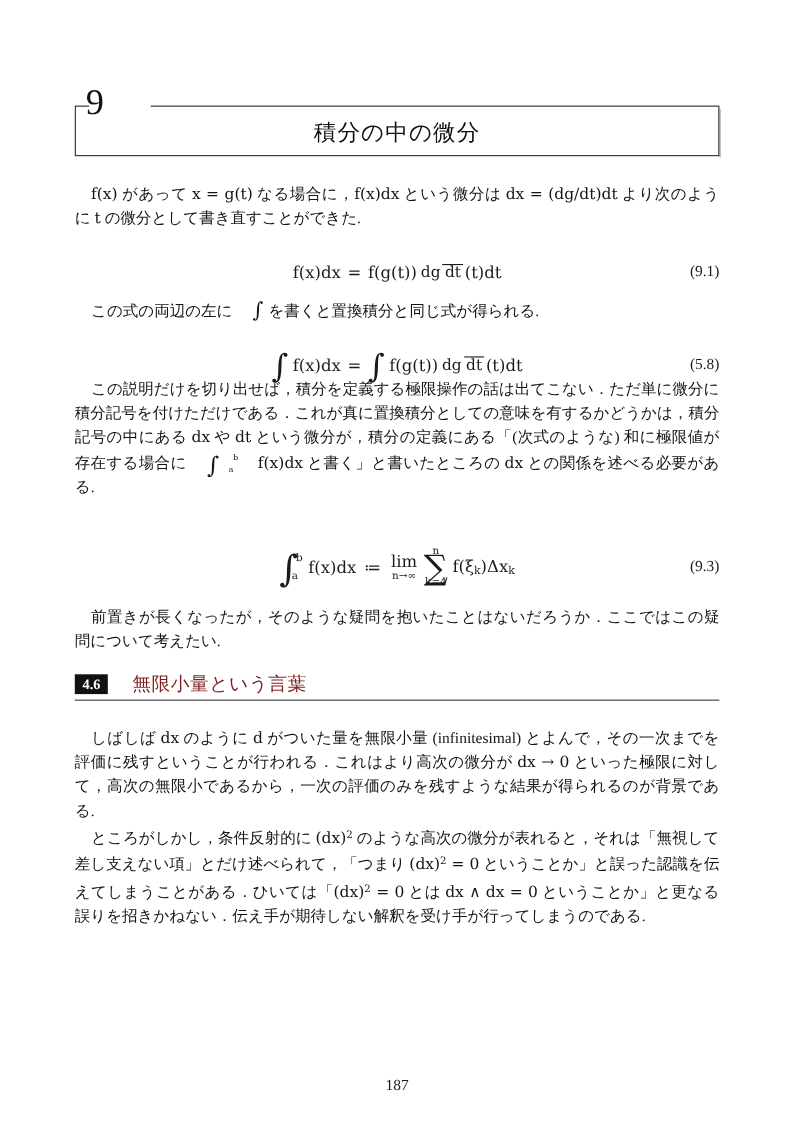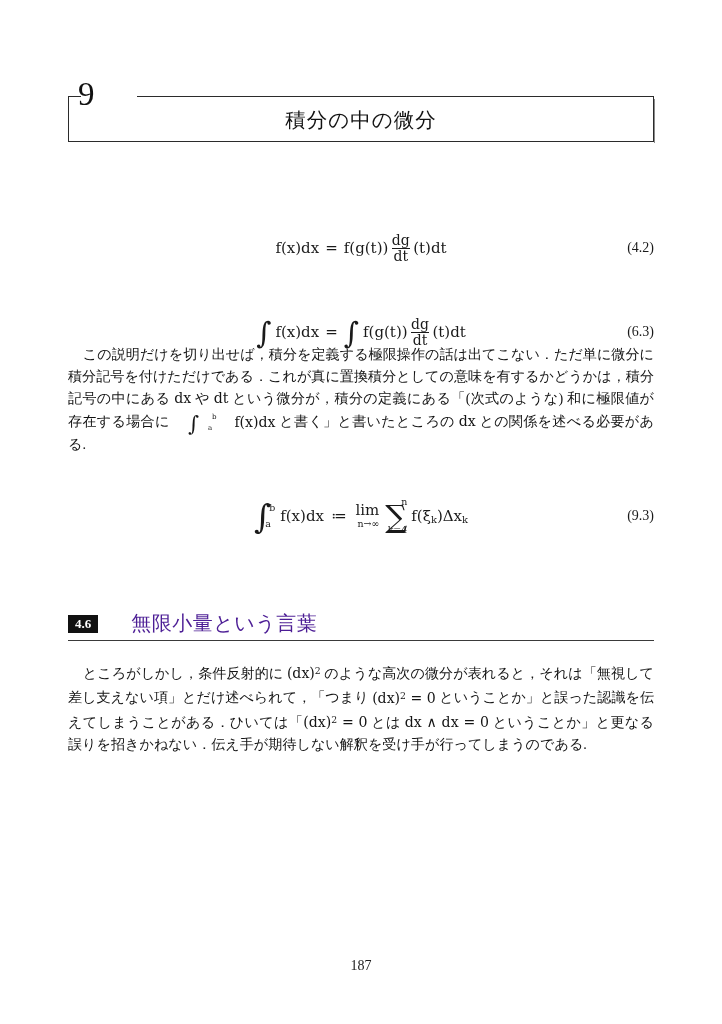--- a/index.html
+++ b/index.html
@@ -105,21 +105,21 @@
   }
   .eq-tag {
     position: absolute;
     right: 0;
     font-size: 14px;
     font-family: "Liberation Serif", "DejaVu Serif", serif;
   }
 
   .frac {
     display: inline-flex;
-    flex-direction: column;
+    flex-direction: row;
     align-items: center;
     vertical-align: middle;
     margin: 0 1.5px;
     font-size: 0.93em;
     line-height: 1.04;
   }
   .frac .num { padding: 0 2px 0px 2px; }
   .frac .den { padding: 0px 2px 0 2px; border-top: 1px solid #1a1a1a; }
 
   .bigint {
@@ -145,21 +145,21 @@
 
   .bigsum {
     font-size: 2.05em;
     line-height: 0.6;
     font-family: "DejaVu Serif", serif;
     display: inline-block;
   }
   .opstack {
     display: inline-flex;
     flex-direction: column;
-    align-items: flex-end;
+    align-items: center;
     line-height: 1.05;
     margin: 0 2px;
   }
   .opstack .small { font-size: 0.63em; }
   .opstack .mid { font-size: 1em; }
 
   sub { font-size: 0.66em; vertical-align: -0.22em; }
   sup { font-size: 0.66em; vertical-align: 0.45em; }
 
   .inline-int {
@@ -183,85 +183,99 @@
   .section-badge {
     background: #111111;
     color: #ffffff;
     font-size: 13px;
     font-weight: bold;
     padding: 2px 7px 3px 7px;
     font-family: "Liberation Serif", "DejaVu Serif", serif;
     line-height: 1;
   }
   .section-title {
-    margin-left: 33px;
-    font-size: 20px;
+    margin-left: 22px;
+    font-size: 17px;
     font-family: "DejaVu Serif", "Liberation Serif", serif;
-    color: #4c1d95;
+    color: #7f1d1d;
     letter-spacing: 0.5px;
   }
   .section-rule {
     margin-top: 3px;
     height: 1.1px;
     background: #3a3a3a;
     width: 100%;
   }
 
   
   .page-number {
     position: absolute;
     left: 0; right: 0;
-    top: 958px;
+    top: 980px;
     text-align: center;
     font-size: 14px;
     color: #1a1a1a;
     font-family: "Liberation Serif", "DejaVu Serif", serif;
   }
 </style>
 </head>
 <body>
 
 <div class="page">
 
   <div class="chapter-header">
     <div class="num-gap"></div>
     <div class="chapter-title">積分の中の微分</div>
   </div>
   <div class="chapter-number">9</div>
 
+  <div class="body-block" style="top:166px;">
+    <p class="para indent">
+      <span class="math mi">f(x)</span> があって
+      <span class="math mi">x&nbsp;=&nbsp;g(t)</span> なる場合に，<span class="math mi">f(x)dx</span> という微分は
+      <span class="math mi">dx&nbsp;=&nbsp;(dg/dt)dt</span> より次のように
+      <span class="math mi">t</span> の微分として書き直すことができた.
+    </p>
+  </div>
 
   <div class="eq-row" style="top:228px; height:40px;">
     <span class="eq-body">
       <span>f(x)dx</span>
       <span style="padding:0 6px;">=</span>
       <span>f(g(t))</span>
       <span class="frac">
         <span class="num">dg</span>
         <span class="den">dt</span>
       </span>
       <span>(t)dt</span>
     </span>
-    <span class="eq-tag">(4.2)</span>
-  </div>
-
+    <span class="eq-tag">(9.1)</span>
+  </div>
+
+  <div class="body-block" style="top:272px;">
+    <p class="para indent">
+      この式の両辺の左に <span class="bigint" style="font-size:1.35em;">∫</span>
+      を書くと置換積分と同じ式が得られる.
+    </p>
+  </div>
 
   <div class="eq-row" style="top:310px; height:44px;">
     <span class="eq-body">
       <span class="bigint">∫</span>
       <span style="padding-left:3px;">f(x)dx</span>
       <span style="padding:0 6px;">=</span>
       <span class="bigint">∫</span>
       <span style="padding-left:3px;">f(g(t))</span>
       <span class="frac">
         <span class="num">dg</span>
         <span class="den">dt</span>
       </span>
       <span>(t)dt</span>
     </span>
-    <span class="eq-tag">(6.3)</span>
+    <span class="eq-tag">(5.8)</span>
   </div>
 
   <div class="body-block" style="top:343px;">
     <p class="para indent">
       この説明だけを切り出せば，積分を定義する極限操作の話は出てこない．ただ単に微分に積分記号を付けただけである．これが真に置換積分としての意味を有するかどうかは，積分記号の中にある <span class="math mi">dx</span> や <span class="math mi">dt</span> という微分が，積分の定義にある「(次式のような) 和に極限値が存在する場合に <span class="inline-int math">
           <span class="bigint">∫</span>
           <span class="intlim">
             <span class="up">b</span>
             <span class="lo">a</span>
           </span>
@@ -288,30 +302,36 @@
       <span class="opstack" style="margin:0 4px;">
         <span class="small">n</span>
         <span class="bigsum">∑</span>
         <span class="small">k=4</span>
       </span>
       <span><span>f(ξ</span><sub>k</sub><span>)Δx</span><sub>k</sub></span>
     </span>
     <span class="eq-tag">(9.3)</span>
   </div>
 
+  <div class="body-block" style="top:550px;">
+    <p class="para indent">前置きが長くなったが，そのような疑問を抱いたことはないだろうか．ここではこの疑問について考えたい.</p>
+  </div>
 
   <div class="section-head" style="top:610px;">
     <div class="section-row">
       <span class="section-badge">4.6</span>
       <span class="section-title">無限小量という言葉</span>
     </div>
     <div class="section-rule"></div>
   </div>
 
   <div class="body-block" style="top:660px;">
     <p class="para indent">
+      しばしば <span class="math mi">dx</span> のように <span class="math mi">d</span> がついた量を無限小量 <span>(infinitesimal)</span> とよんで，その一次までを評価に残すということが行われる．これはより高次の微分が <span class="math mi">dx → 0</span> といった極限に対して，高次の無限小であるから，一次の評価のみを残すような結果が得られるのが背景である.
+    </p>
+    <p class="para indent">
       ところがしかし，条件反射的に <span class="math mi">(dx)<sup>2</sup></span> のような高次の微分が表れると，それは「無視して差し支えない項」とだけ述べられて，「つまり <span class="math mi">(dx)<sup>2</sup>&nbsp;=&nbsp;0</span> ということか」と誤った認識を伝えてしまうことがある．ひいては「<span class="math mi">(dx)<sup>2</sup>&nbsp;=&nbsp;0</span> とは <span class="math mi">dx&nbsp;∧&nbsp;dx&nbsp;=&nbsp;0</span> ということか」と更なる誤りを招きかねない．伝え手が期待しない解釈を受け手が行ってしまうのである.
     </p>
   </div>
 
   <div class="page-number">187</div>
 
 </div>
 
 </body></html>

